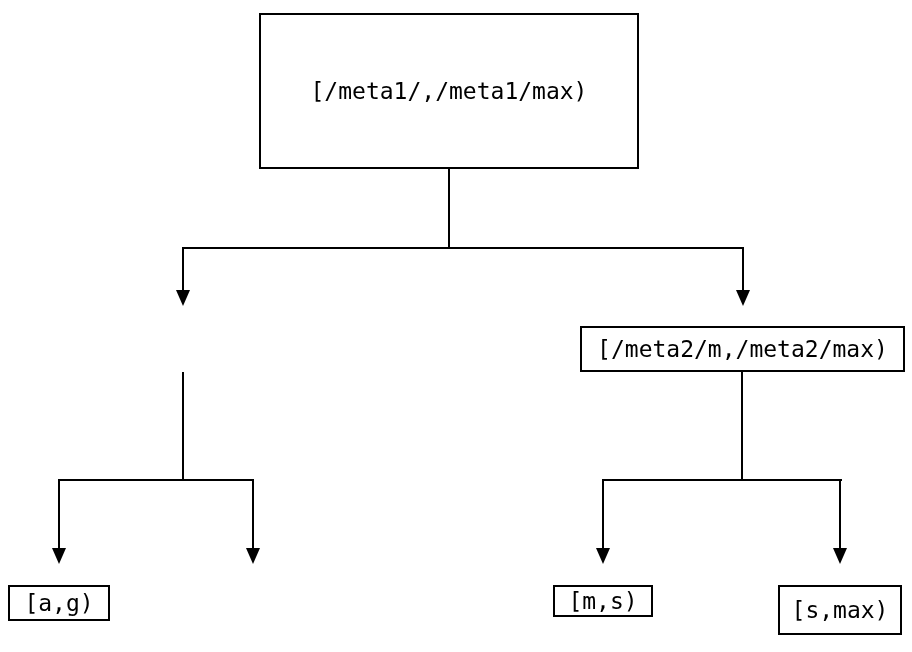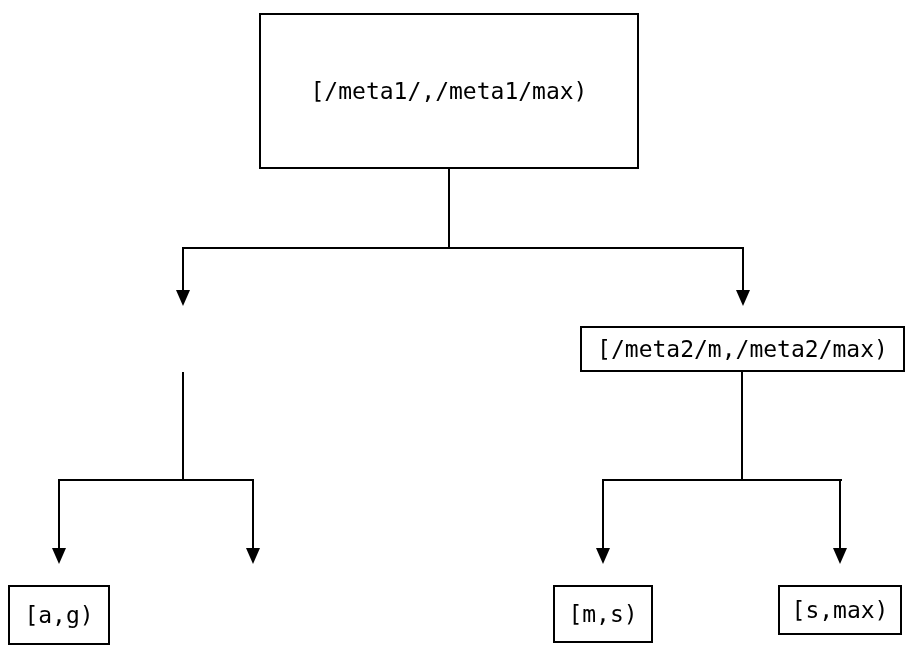--- a/index.html
+++ b/index.html
@@ -26,23 +26,23 @@
     font-size: 23px;
     font-weight: normal;
     color: var(--text-color, #000000);
     white-space: nowrap;
     letter-spacing: 0;
     text-align: right;
   }
   .node-root  { left: 259px; top: 13px;  width: 380px; height: 156px; }
   .node-left  { left: 22px;  top: 326px; width: 322px; height: 46px;  }
   .node-right { left: 580px; top: 326px; width: 325px; height: 46px;  }
-  .node-ll    { left: 8px;   top: 585px; width: 102px; height: 60px;  }
+  .node-ll    { left: 8px;   top: 585px; width: 102px; height: 36px;  }
   .node-lr    { left: 203px; top: 585px; width: 100px; height: 50px;  }
-  .node-rl    { left: 553px; top: 585px; width: 100px; height: 58px;  }
+  .node-rl    { left: 553px; top: 585px; width: 100px; height: 32px;  }
   .node-rr    { left: 778px; top: 585px; width: 124px; height: 50px;  }
 
   .line {
     position: absolute;
     background: var(--line-color, #000000);
   }
   
   .l1-stem       { left: 448px; top: 169px; width: 2px;   height: 79px;  }
   .l1-bar        { left: 182px; top: 247px; width: 562px; height: 2px;   }
   .l1-drop-left  { left: 182px; top: 247px; width: 2px;   height: 43px;  }

